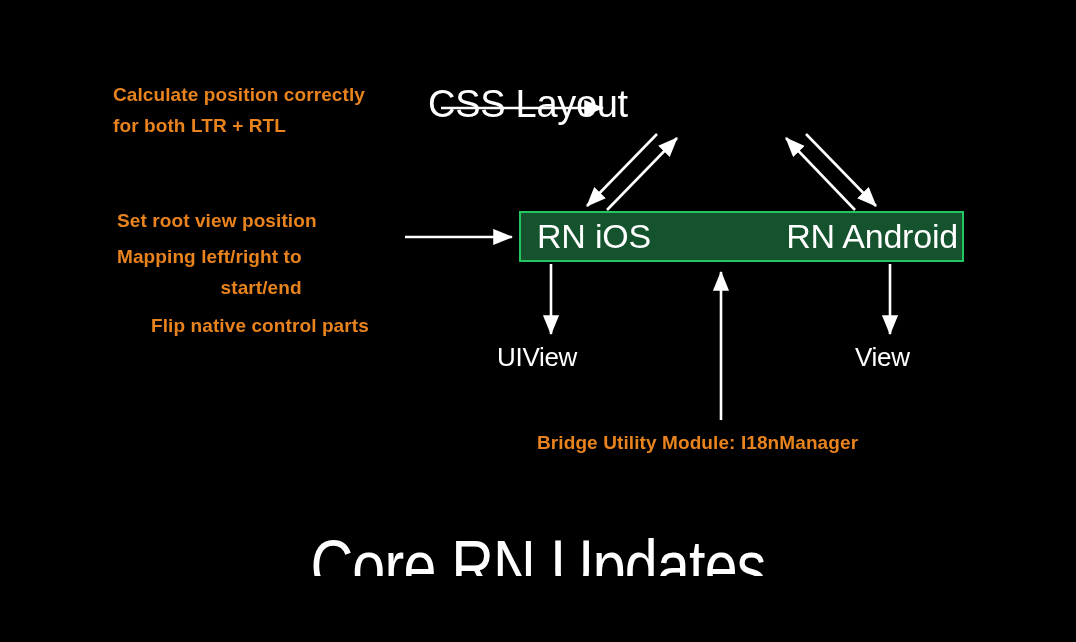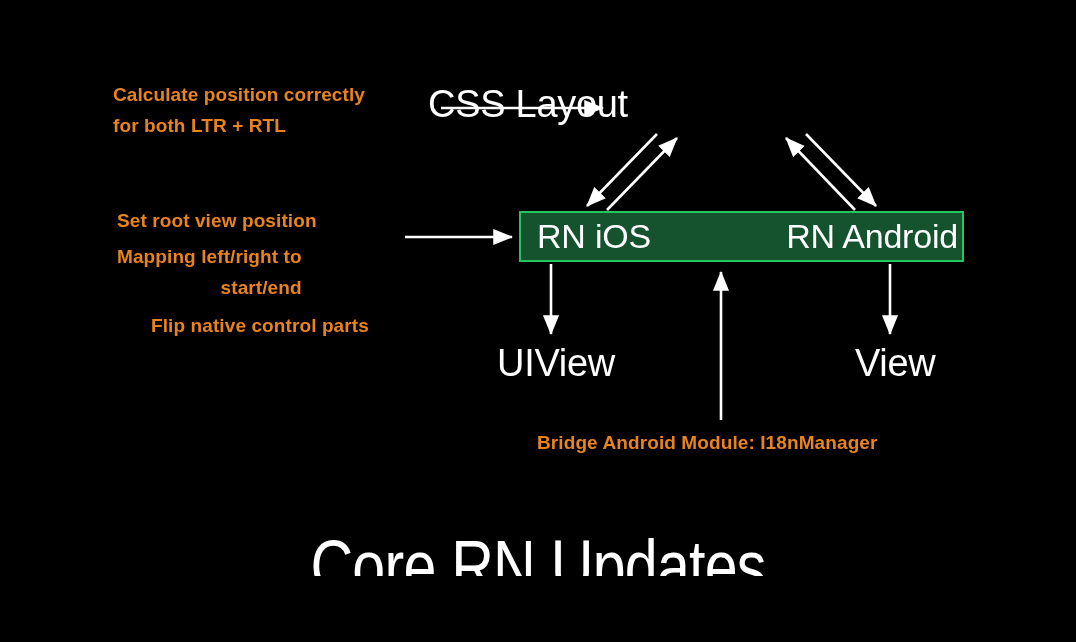--- a/index.html
+++ b/index.html
@@ -21,21 +21,21 @@
     font-weight: bold;
     font-size: 19px;
     line-height: 1.62;
     letter-spacing: 0.1px;
     white-space: pre-line;
     font-family: "Liberation Sans", sans-serif;
   }
   .diagram-label {
     position: absolute;
     color: #ffffff;
-    font-size: 38px;
+    font-size: 26px;
     font-weight: normal;
     letter-spacing: -0.3px;
     white-space: nowrap;
     font-family: "Liberation Sans", sans-serif;
   }
   #css-layout-label {
     font-size: 38px;
     left: 0;
     top: 83px;
     width: 1076px;
@@ -142,17 +142,17 @@
 
   <div id="platform-box">
     <span class="box-label" id="rn-ios-label">RN iOS</span>
     <span class="box-label" id="rn-android-label">RN Android</span>
   </div>
 
   <div class="diagram-label" id="uiview-label">UIView</div>
 
   <div class="diagram-label" id="view-label">View</div>
 
-  <div class="ann" id="bridge-note">Bridge Android Module: I18nManager</div>
+  <div class="ann" id="bridge-note">Bridge Utility Module: I18nManager</div>
 
   <div id="slide-title">Core RN Updates</div>
 
 </div>
 
 </body></html>

